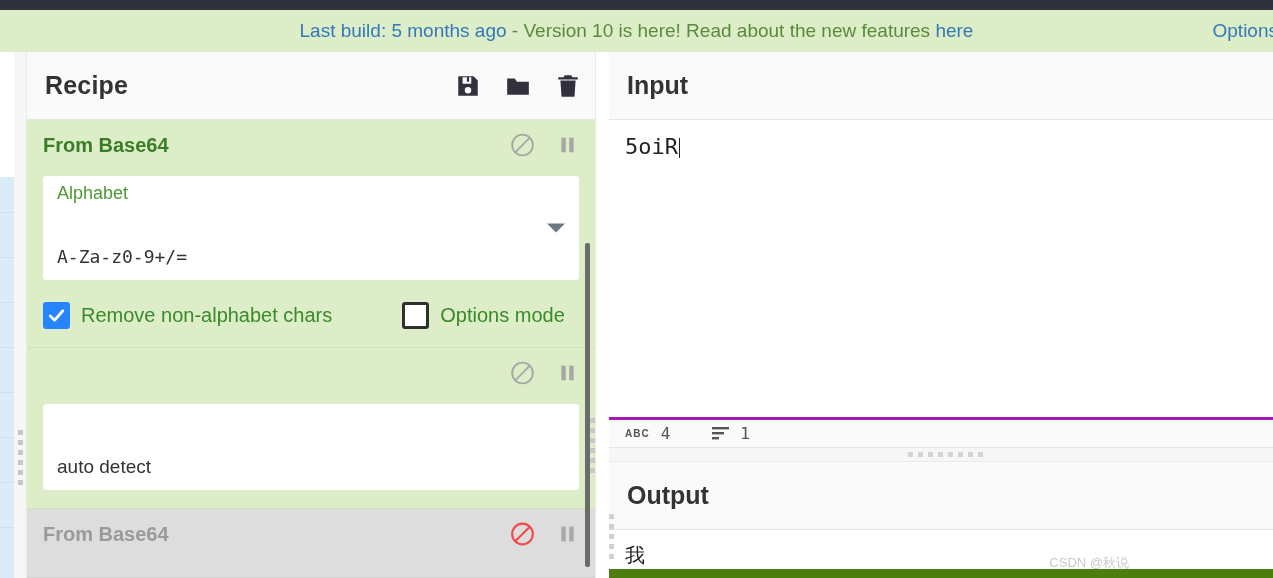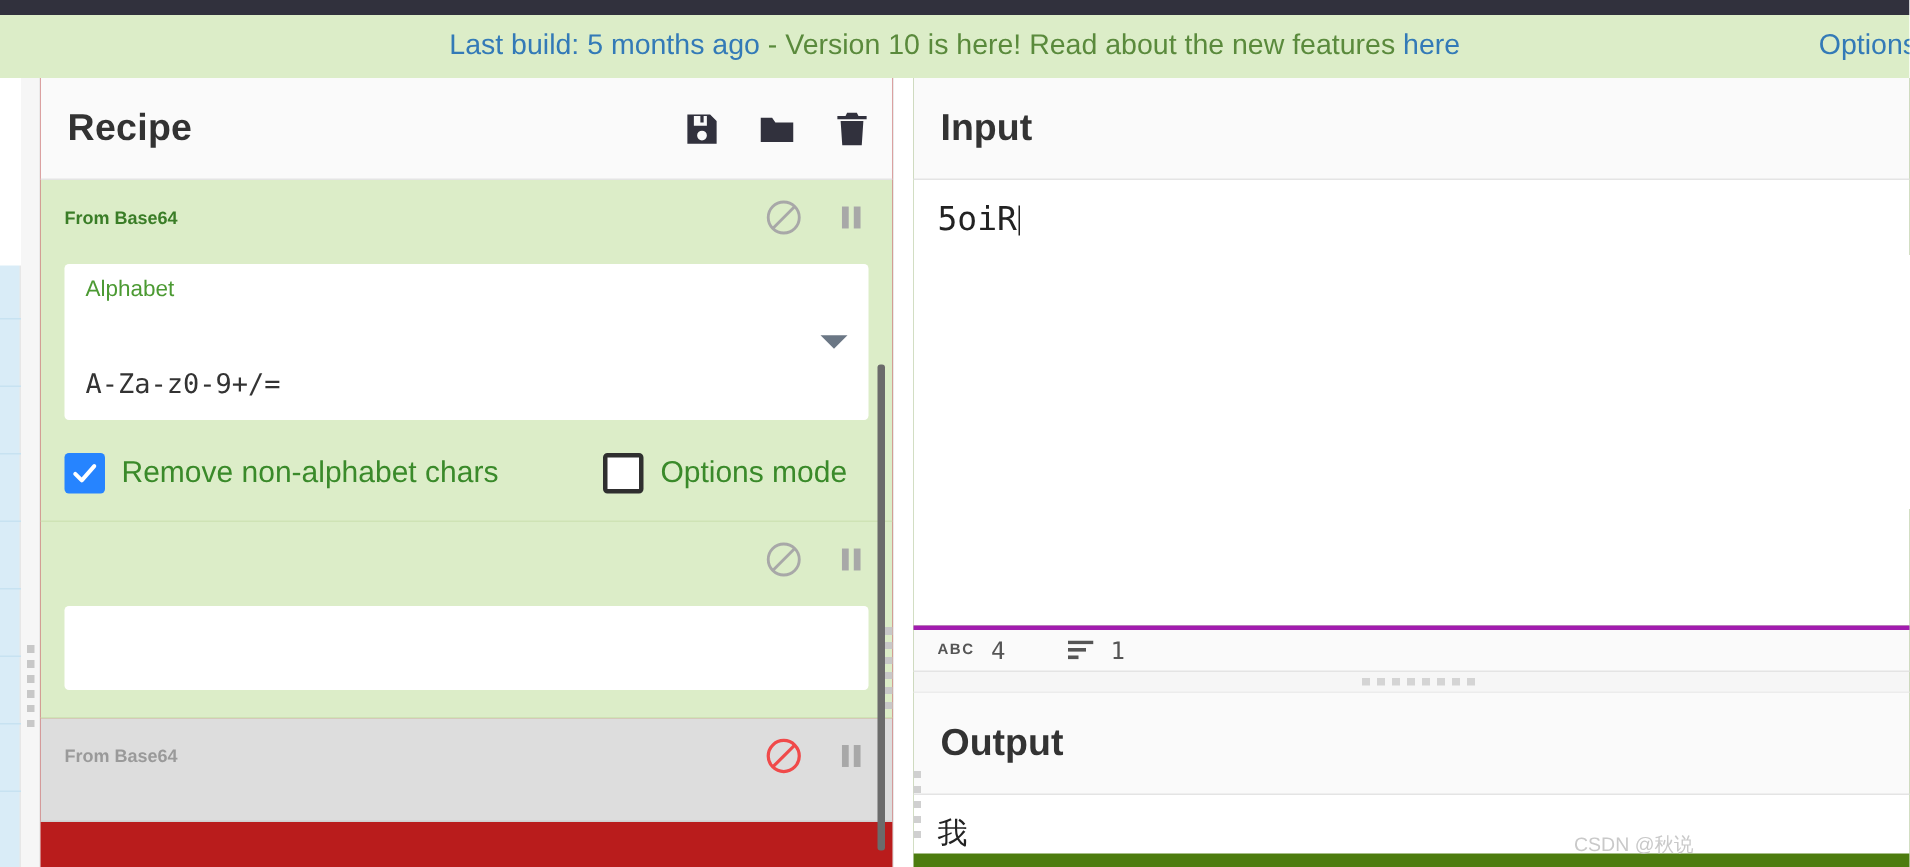--- a/index.html
+++ b/index.html
@@ -48,49 +48,49 @@
     position:absolute; left:14px; top:52px; width:12px; height:526px; background:#f6f6f6;
   }
   .rail-handle {
     position:absolute; left:18px; top:430px; width:5px; height:56px;
     background-image: repeating-linear-gradient(to bottom,#c8c8c8 0,#c8c8c8 5px,transparent 5px,transparent 10px);
   }
 
   
   .recipe {
     position:absolute; left:26px; top:52px; width:570px; height:526px;
-    background:#b91c1c; border-left:1px solid #eaeaea; border-right:1px solid #eaeaea;
+    background:#c4b5fd; border-left:1px solid #eaeaea; border-right:1px solid #eaeaea;
     overflow:hidden;
   }
   .pane-title {
     height:68px; background:#fafafa; border-bottom:1px solid #e4e4e4;
     display:flex; align-items:center; padding:0 18px;
     position:relative;
   }
   .pane-title h2 { font-size:25px; font-weight:bold; color:#333; letter-spacing:.2px; }
   .title-icons { position:absolute; right:14px; top:50%; transform:translateY(-50%); display:flex; gap:24px; }
   .title-icons .ticon { width:26px; height:26px; color:#31313d; cursor:pointer; display:block; }
 
   .op {
     background:#dcedc8; border-bottom:1px solid #cfe3b5; padding:0 0 18px 0; position:relative;
   }
   .op.disabled { background:#dddddd; border-bottom:1px solid #d0d0d0; }
   .op-head {
     height:50px; display:flex; align-items:center; padding:0 14px 0 16px; position:relative;
   }
-  .op-name { font-size:12px; font-weight:bold; color:#3a7d27; }
+  .op-name { font-size:20px; font-weight:bold; color:#3a7d27; }
   .op.disabled .op-name { color:#9a9a9a; }
   .op-icons { position:absolute; right:14px; top:50%; transform:translateY(-50%); display:flex; gap:18px; }
   .op-icons svg { display:block; cursor:pointer; }
 
   .field {
     margin:6px 16px 0 16px; background:#fff; border-radius:3px;
     padding:8px 14px 10px 14px; position:relative; min-height:56px;
   }
-  .field-label { font-size:15px; color:#4c9a33; line-height:18px; }
+  .field-label { font-size:18px; color:#4c9a33; line-height:18px; }
   .field-value { font-size:19px; color:#333; line-height:26px;margin-top:42px; }
   .field-value.mono { font-family:"DejaVu Sans Mono", monospace; font-size:18px; letter-spacing:0; }
   .caret {
     position:absolute; right:14px; top:50%; transform:translateY(-50%);
     width:0;height:0;border-left:9px solid transparent;border-right:9px solid transparent;
     border-top:9px solid #6b7785; cursor:pointer;
   }
 
   .checkrow { display:flex; align-items:center; margin:22px 16px 0 16px; gap:16px; }
   .cb-wrap { display:flex; align-items:center; cursor:pointer; }
@@ -252,20 +252,21 @@
             <circle cx="12" cy="12" r="9.2"></circle>
               <line x1="5.5" y1="18.5" x2="18.5" y2="5.5"></line>
           </svg>
           <svg width="27" height="27" viewBox="0 0 24 24" fill="#a8a8a8">
             <rect x="6.5" y="5.5" width="4" height="13"></rect>
               <rect x="13.5" y="5.5" width="4" height="13"></rect>
           </svg>
         </span>
       </div>
       <div class="field">
+        <div class="field-value">auto detect</div>
       </div>
     </div>
 
     <div class="op disabled">
       <div class="op-head">
         <span class="op-name">From Base64</span>
         <span class="op-icons">
           <svg width="27" height="27" viewBox="0 0 24 24" fill="none" stroke="#f04a4a" stroke-width="1.9">
             <circle cx="12" cy="12" r="9.2"></circle>
               <line x1="5.5" y1="18.5" x2="18.5" y2="5.5"></line>

